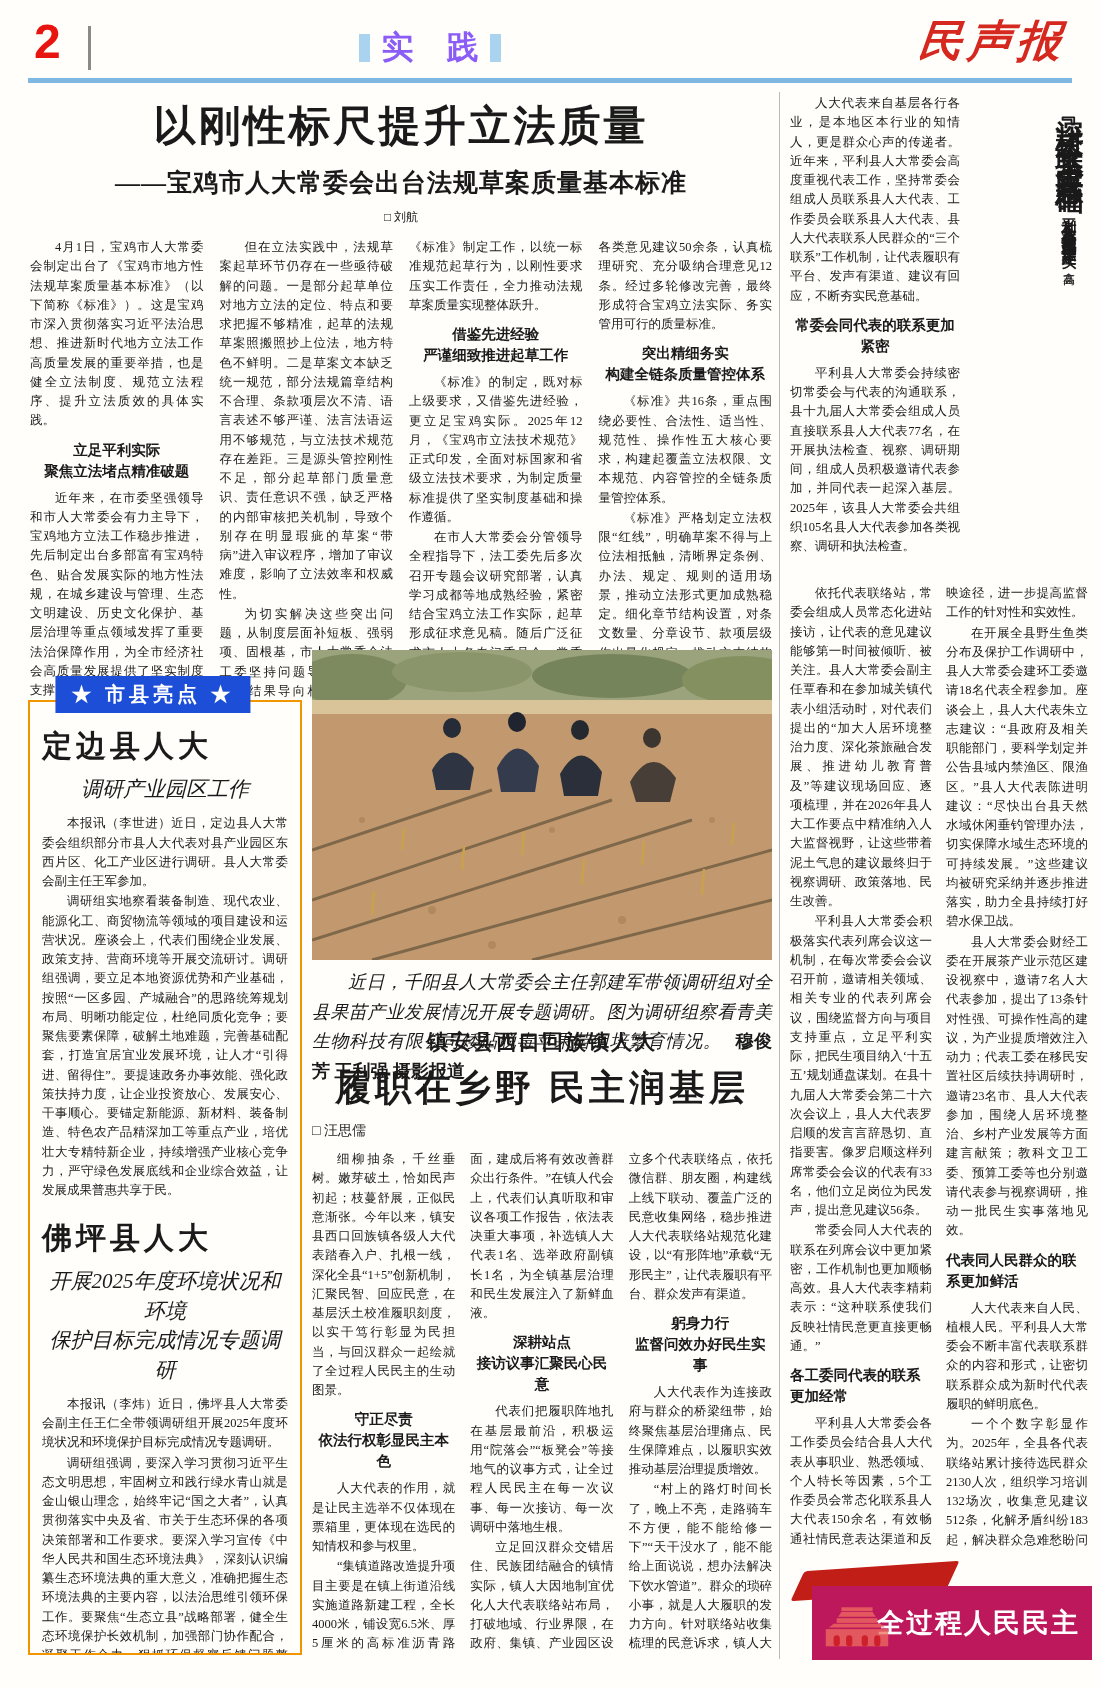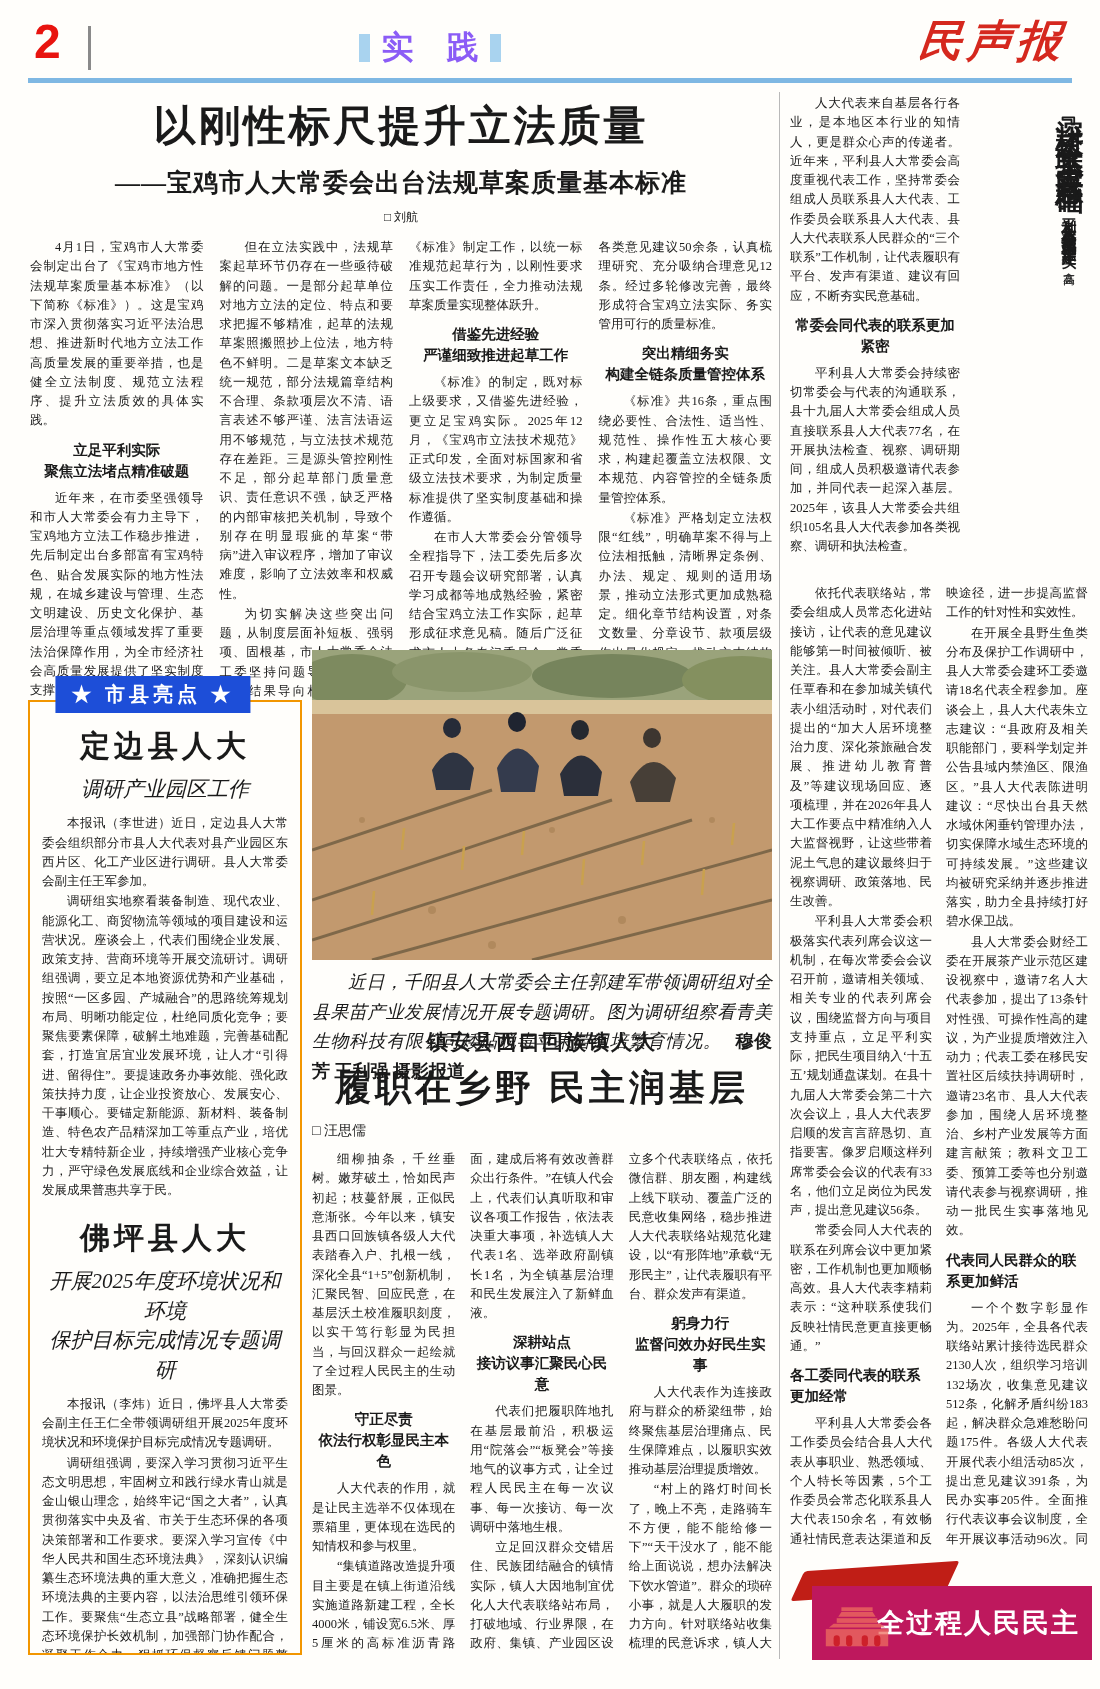--- a/index.html
+++ b/index.html
@@ -28,21 +28,21 @@
                letter-spacing:3px;margin:6px 0 0;}
   .ma-subtitle{text-align:center;font-size:25px;font-weight:bold;margin-top:12px;letter-spacing:1px;}
   .ma-byline{text-align:center;font-size:12px;margin-top:10px;color:#222;}
   .ma-body{margin-top:12px;column-count:4;column-gap:16px;height:468px;overflow:hidden;}
   
   .spotlight{position:absolute;left:28px;top:700px;width:274px;height:955px;border:2px solid #f29600;
              box-sizing:border-box;padding:6px 12px;overflow:hidden;background:#fffefb;}
   .sp-tab{position:absolute;left:153px;top:676px;transform:translateX(-50%);background:#1d4ed8;color:#fff;
           font-family:"Liberation Sans",sans-serif;font-weight:bold;font-size:20px;letter-spacing:4px;
           padding:5px 16px;white-space:nowrap;z-index:3;}
-  .sp-title{text-align:center;font-family:"Liberation Sans",sans-serif;font-size:30px;font-weight:bold;
+  .sp-title{text-align:left;font-family:"Liberation Sans",sans-serif;font-size:30px;font-weight:bold;
             letter-spacing:4px;margin:18px 0 8px;}
   .sp-sub{text-align:center;font-size:21px;font-style:italic;line-height:1.4;white-space:pre-line;margin:0 0 10px;}
   
   .photo{position:absolute;left:312px;top:650px;width:460px;height:310px;}
   .photo svg{display:block;width:100%;height:100%;}
   .caption{position:absolute;left:312px;top:968px;width:460px;font-size:18px;font-style:italic;
            line-height:1.65;text-align:justify;text-indent:2em;}
   .credit{font-style:normal;font-weight:bold;margin-left:14px;}
   
   .center-article{position:absolute;left:312px;top:1028px;width:460px;}
@@ -216,20 +216,21 @@
     </div>
     <div class="ra-body atext">
         <p>依托代表联络站，常委会组成人员常态化进站接访，让代表的意见建议能够第一时间被倾听、被关注。县人大常委会副主任覃春和在参加城关镇代表小组活动时，对代表们提出的“加大人居环境整治力度、深化茶旅融合发展、推进幼儿教育普及”等建议现场回应、逐项梳理，并在2026年县人大工作要点中精准纳入人大监督视野，让这些带着泥土气息的建议最终归于视察调研、政策落地、民生改善。</p>
         <p>平利县人大常委会积极落实代表列席会议这一机制，在每次常委会会议召开前，邀请相关领域、相关专业的代表列席会议，围绕监督方向与项目支持重点，立足平利实际，把民生项目纳入‘十五五’规划通盘谋划。在县十九届人大常委会第二十六次会议上，县人大代表罗启顺的发言言辞恳切、直指要害。像罗启顺这样列席常委会会议的代表有33名，他们立足岗位为民发声，提出意见建议56条。</p>
         <p>常委会同人大代表的联系在列席会议中更加紧密，工作机制也更加顺畅高效。县人大代表李精莉表示：“这种联系使我们反映社情民意更直接更畅通。”</p>
         <div class="subhead">各工委同代表的联系更加经常</div>
         <p>平利县人大常委会各工作委员会结合县人大代表从事职业、熟悉领域、个人特长等因素，5个工作委员会常态化联系县人大代表150余名，有效畅通社情民意表达渠道和反映途径，进一步提高监督工作的针对性和实效性。</p>
         <p>在开展全县野生鱼类分布及保护工作调研中，县人大常委会建环工委邀请18名代表全程参加。座谈会上，县人大代表朱立志建议：“县政府及相关职能部门，要科学划定并公告县域内禁渔区、限渔区。”县人大代表陈进明建议：“尽快出台县天然水域休闲垂钓管理办法，切实保障水域生态环境的可持续发展。”这些建议均被研究采纳并逐步推进落实，助力全县持续打好碧水保卫战。</p>
         <p>县人大常委会财经工委在开展茶产业示范区建设视察中，邀请7名人大代表参加，提出了13条针对性强、可操作性高的建议，为产业提质增效注入动力；代表工委在移民安置社区后续扶持调研时，邀请23名市、县人大代表参加，围绕人居环境整治、乡村产业发展等方面建言献策；教科文卫工委、预算工委等也分别邀请代表参与视察调研，推动一批民生实事落地见效。</p>
         <div class="subhead">代表同人民群众的联系更加鲜活</div>
+        <p>人大代表来自人民、植根人民。平利县人大常委会不断丰富代表联系群众的内容和形式，让密切联系群众成为新时代代表履职的鲜明底色。</p>
         <p>一个个数字彰显作为。2025年，全县各代表联络站累计接待选民群众2130人次，组织学习培训132场次，收集意见建议512条，化解矛盾纠纷183起，解决群众急难愁盼问题175件。各级人大代表开展代表小组活动85次，提出意见建议391条，为民办实事205件。全面推行代表议事会议制度，全年开展议事活动96次。同时，结合“多批次、小快灵”民生实事项目，代表们全程参与项目提议、监督推进，让群众的烦心事、操心事得到快速解决，切实提升群众获得感、幸福感、安全感。</p>
       </div>
   </div>
 
   <div class="flag-ribbon"></div>
   <div class="banner">
     <svg class="tam" viewBox="0 0 100 60">
       <g fill="#ee6e5f">
         <rect x="30" y="6" width="40" height="5"></rect>
         <polygon points="26,18 74,18 70,12 30,12"></polygon>

